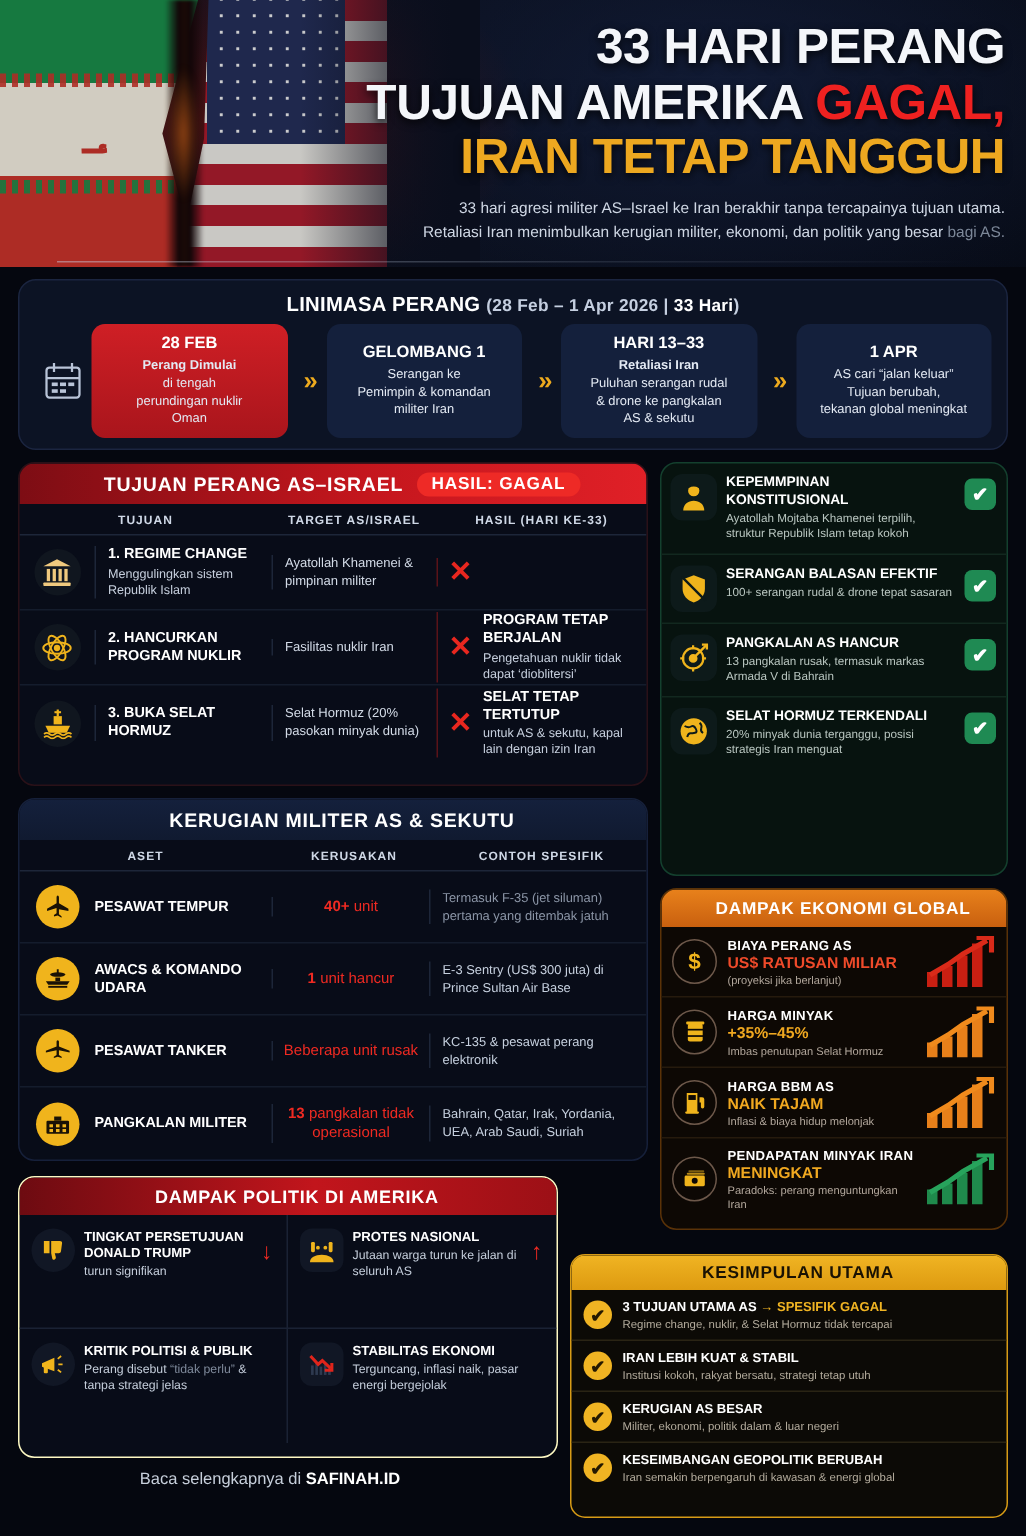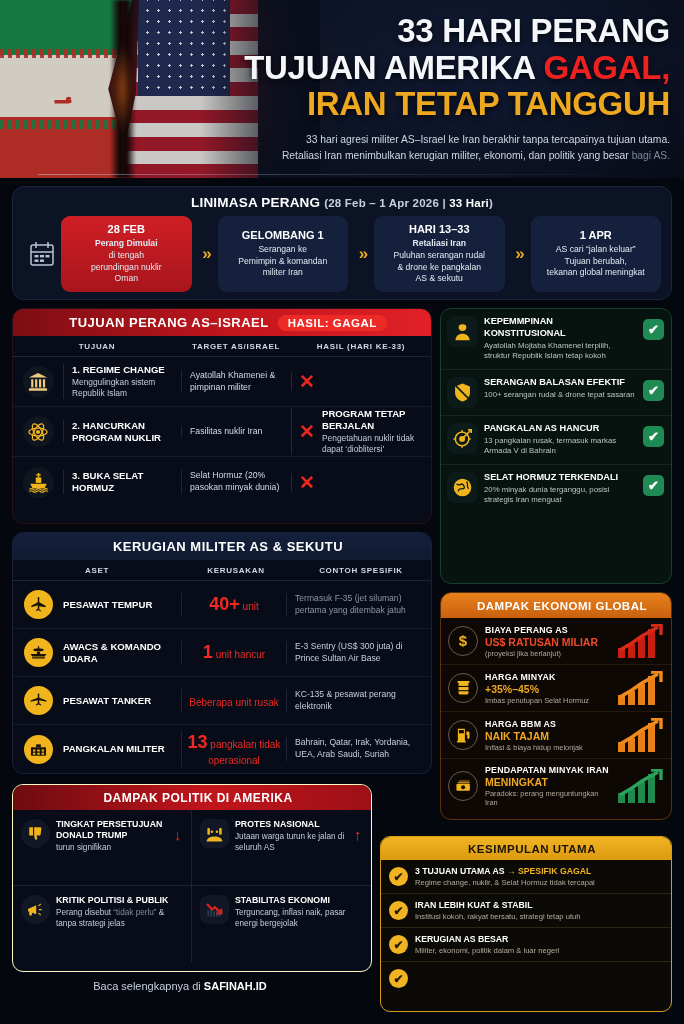--- a/index.html
+++ b/index.html
@@ -129,21 +129,21 @@
   .th3 { flex:1; text-align:center; }
 
   
   #military { left:12px; top:532px; width:420px; height:242px; background:#080c18; border:1px solid #16203a; }
   .mil-hd { height:27px; background:linear-gradient(180deg,#14203c,#101a30); font-size:13px; }
   .mil-row { display:flex; align-items:center; border-bottom:1px solid #141c2c; min-height:48px; }
   .mil-row:last-child { border-bottom:none; }
   .ic-circ { width:29px;height:29px;border-radius:50%;background:#f0b41c;display:flex;align-items:center;justify-content:center;}
   .m-aset { flex:0 0 118px; font-size:9.6px; font-weight:bold; color:#fff; line-height:1.25; padding-right:4px;}
   .m-dmg { flex:0 0 105px; text-align:center; font-size:10px; color:#ef2a22; line-height:1.3; border-left:1px solid #1d2639; padding:0 4px;}
-  .m-dmg b { font-size:18px; font-weight:bold; }
+  .m-dmg b { font-size:10px; font-weight:bold; }
   .m-ex { flex:1; font-size:8.6px; color:#c6d0de; line-height:1.35; border-left:1px solid #1d2639; padding-left:8px; padding-right:6px;}
   .m-ex.dim { color:#8b95a6; }
 
   
   #iran { left:440px; top:308px; width:232px; height:276px; background:#07130f; border:1px solid #14402e; }
   .iran-hd { height:26px; background:linear-gradient(180deg,#1d7a52,#14624a); font-size:11.5px; }
   .iran-row { display:flex; align-items:flex-start; gap:6px; padding:7px 7px 7px 6px; border-bottom:1px solid #12281f; }
   .iran-row:last-child { border-bottom:none; }
   .ic-sq { width:31px;height:31px;border-radius:8px;background:#0d1a1a;display:flex;align-items:center;justify-content:center;flex:0 0 31px;}
   .iran-txt { flex:1; }
@@ -359,20 +359,24 @@
           <path d="M2 22.4q2-1.6 4 0t4 0 4 0 4 0 4 0" stroke="#f0b41c" stroke-width="1.2" fill="none"></path>
         </svg>
       </div>
     </div>
     <div class="c-goal">
       <div class="t-bold">3. BUKA SELAT HORMUZ</div>
     </div>
     <div class="c-target t-plain">Selat Hormuz (20% pasokan minyak dunia)</div>
     <div class="c-result">
       <div class="xmark">✕</div>
+      <div>
+        <div class="t-bold">SELAT TETAP TERTUTUP</div>
+        <div class="t-sub">untuk AS &amp; sekutu, kapal lain dengan izin Iran</div>
+      </div>
     </div>
   </div>
 </div>
 
 <div id="military" class="panel">
   <div class="panel-hd mil-hd">KERUGIAN MILITER AS &amp; SEKUTU</div>
   <div class="tbl-head">
     <div class="th1">ASET</div>
     <div class="th2">KERUSAKAN</div>
     <div class="th3">CONTOH SPESIFIK</div>
@@ -716,18 +720,22 @@
   <div class="con-row">
     <div class="con-chk">✔</div>
     <div>
       <div class="con-t">KERUGIAN AS BESAR</div>
       <div class="con-s">Militer, ekonomi, politik dalam &amp; luar negeri</div>
     </div>
   </div>
 
   <div class="con-row">
     <div class="con-chk">✔</div>
+    <div>
+      <div class="con-t">KESEIMBANGAN GEOPOLITIK BERUBAH</div>
+      <div class="con-s">Iran semakin berpengaruh di kawasan &amp; energi global</div>
+    </div>
   </div>
 </div>
 
 <div id="footer">
   <span>Baca selengkapnya di </span><b>SAFINAH.ID</b>
 </div>
 
 </body></html>

